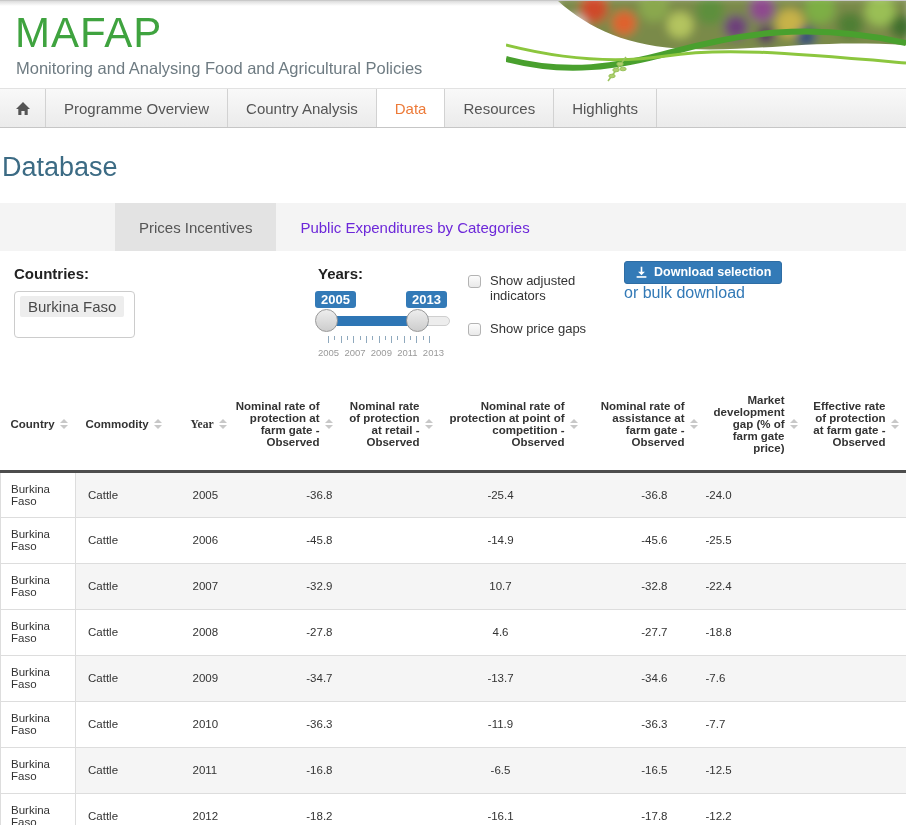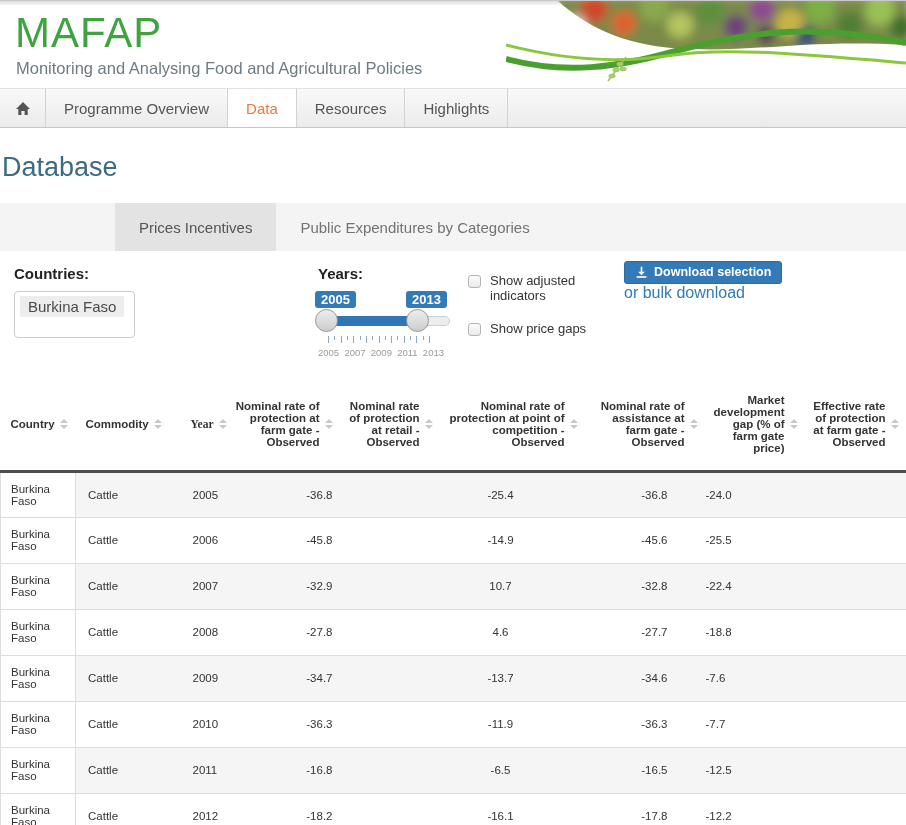--- a/index.html
+++ b/index.html
@@ -21,21 +21,21 @@
   .nav-item { display:flex; align-items:center; padding:0 18px; font-size:15px; color:#555;
     border-right:1px solid #d2d2d2; cursor:pointer; }
   .nav-item.home { width:46px; justify-content:center; padding:0; }
   .nav-item.active { background:#fff; color:#ed7a38; }
 
   
   .page-title { margin:24px 0 20px 2px; font-size:27px; font-weight:400; color:#3c6b84; }
 
   
   .tab-strip { display:flex; height:48px; background:#f4f4f4; padding-left:115px; }
-  .tab { display:flex; align-items:center; padding:0 24px; font-size:15px; color:#737373; cursor:pointer; }
+  .tab { display:flex; align-items:center; padding:0 24px; font-size:15px; color:#6d28d9; cursor:pointer; }
   .tab.active { background:#e3e3e3; color:#555; }
 
   
   .filters { position:relative; height:118px; background:#fff; }
   .filter-label { font-size:15px; font-weight:bold; color:#222; }
   .fblock { position:absolute; top:14px; }
   .fblock.countries { left:14px; }
   .fblock.commodities { left:165px; }
   .fblock.years { left:318px; }
   .select-box { margin-top:9px; border:1px solid #ccc; border-radius:4px; background:#fff; }
@@ -157,20 +157,23 @@
 
 <div class="nav">
   <div class="nav-item home">
     <svg width="16" height="15" viewBox="0 0 16 15">
       <path d="M8 1 L15 8 h-2.3 v6 H9.6 V10 H6.4 v4 H3.3 V8 H1 Z" fill="#555"></path>
     </svg>
   </div>
   <div class="nav-item">
       <span>Programme Overview</span>
     </div>
+  <div class="nav-item">
+      <span>Country Analysis</span>
+    </div>
   <div class="nav-item active">
       <span>Data</span>
     </div>
   <div class="nav-item">
       <span>Resources</span>
     </div>
   <div class="nav-item">
       <span>Highlights</span>
     </div>
 </div>

